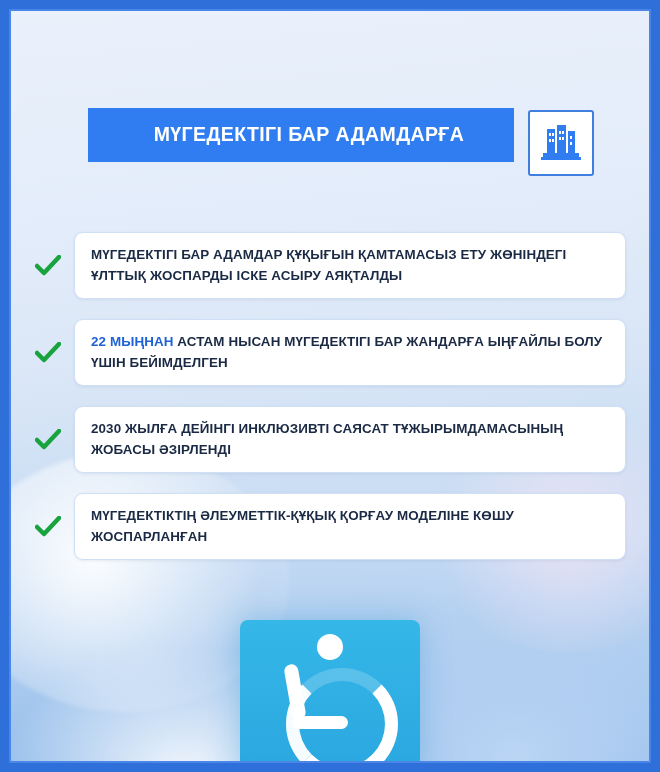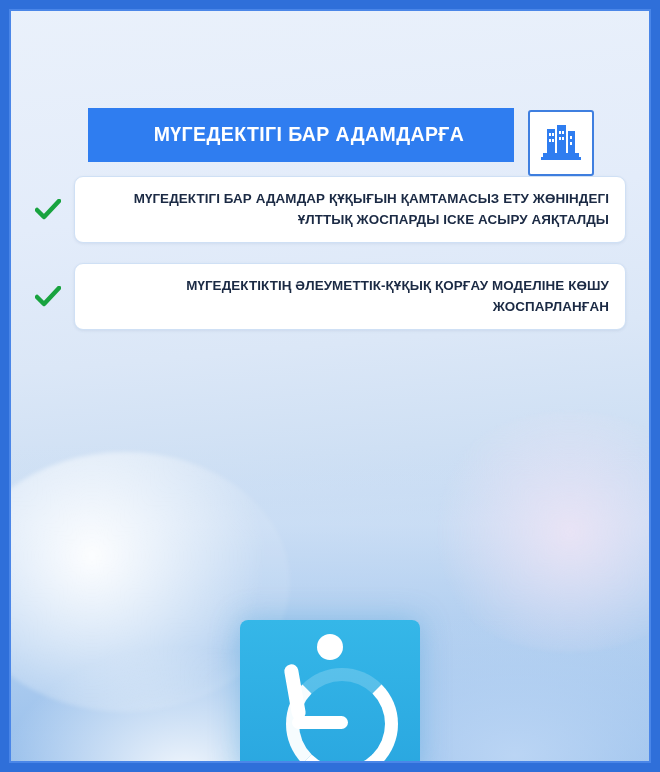--- a/index.html
+++ b/index.html
@@ -165,26 +165,26 @@
     background: #ffffff;
     border-radius: 3px;
     display: flex;
     align-items: center;
     justify-content: center;
     box-sizing: border-box;
   }
 
   
   .list {
+    margin-top: 56px;
     display: flex;
     flex-direction: column;
     gap: 20px;
     padding-left: 12px;
     padding-right: 12px;
-    text-align: right;
   }
   .item {
     display: flex;
     align-items: center;
     gap: 12px;
   }
   .check {
     flex: 0 0 auto;
     width: 28px;
     height: 28px;
@@ -259,21 +259,41 @@
           <svg width="26" height="22" viewBox="0 0 26 22" aria-hidden="true">
             <path d="M2 11 L9 18 L24 2" fill="none" stroke="#18a33f" stroke-width="4.5" stroke-linecap="round" stroke-linejoin="round"></path>
           </svg>
         </span>
         <div class="card">
           <span>МҮГЕДЕКТІГІ БАР АДАМДАР ҚҰҚЫҒЫН ҚАМТАМАСЫЗ ЕТУ ЖӨНІНДЕГІ ҰЛТТЫҚ ЖОСПАРДЫ ІСКЕ АСЫРУ АЯҚТАЛДЫ</span>
         </div>
       </div>
 
 
-
+      <div class="item">
+        <span class="check">
+          <svg width="26" height="22" viewBox="0 0 26 22" aria-hidden="true">
+            <path d="M2 11 L9 18 L24 2" fill="none" stroke="#18a33f" stroke-width="4.5" stroke-linecap="round" stroke-linejoin="round"></path>
+          </svg>
+        </span>
+        <div class="card">
+          <span class="hl">22 МЫҢНАН</span><span> АСТАМ НЫСАН МҮГЕДЕКТІГІ БАР ЖАНДАРҒА ЫҢҒАЙЛЫ БОЛУ ҮШІН БЕЙІМДЕЛГЕН</span>
+        </div>
+      </div>
+
+      <div class="item">
+        <span class="check">
+          <svg width="26" height="22" viewBox="0 0 26 22" aria-hidden="true">
+            <path d="M2 11 L9 18 L24 2" fill="none" stroke="#18a33f" stroke-width="4.5" stroke-linecap="round" stroke-linejoin="round"></path>
+          </svg>
+        </span>
+        <div class="card">
+          <span>2030 ЖЫЛҒА ДЕЙІНГІ ИНКЛЮЗИВТІ САЯСАТ ТҰЖЫРЫМДАМАСЫНЫҢ ЖОБАСЫ ӘЗІРЛЕНДІ</span>
+        </div>
+      </div>
 
       <div class="item">
         <span class="check">
           <svg width="26" height="22" viewBox="0 0 26 22" aria-hidden="true">
             <path d="M2 11 L9 18 L24 2" fill="none" stroke="#18a33f" stroke-width="4.5" stroke-linecap="round" stroke-linejoin="round"></path>
           </svg>
         </span>
         <div class="card">
           <span>МҮГЕДЕКТІКТІҢ ӘЛЕУМЕТТІК-ҚҰҚЫҚ ҚОРҒАУ МОДЕЛІНЕ КӨШУ ЖОСПАРЛАНҒАН</span>
         </div>

